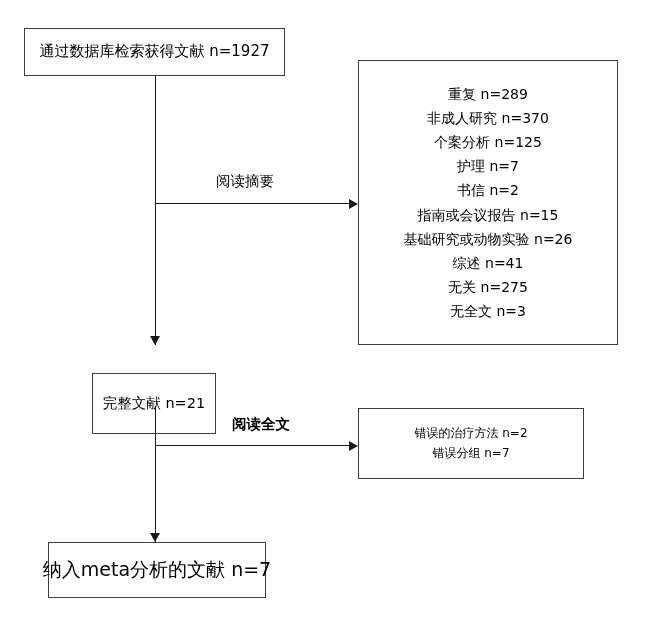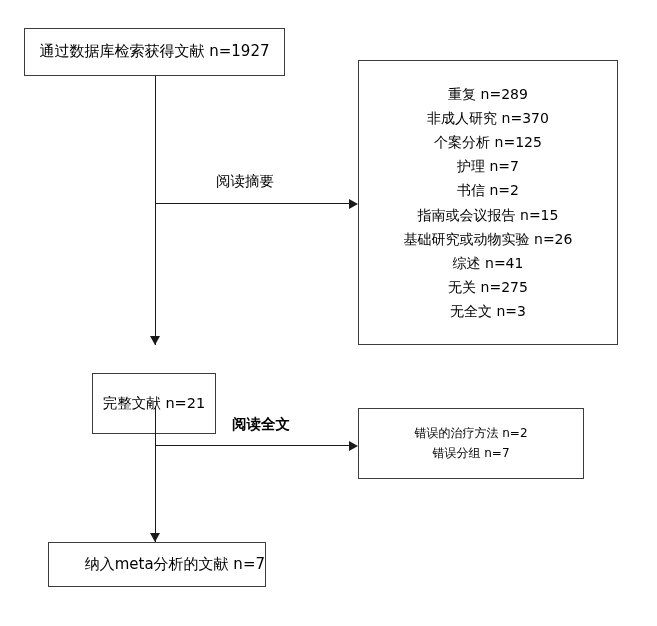--- a/index.html
+++ b/index.html
@@ -50,23 +50,22 @@
     margin-top: 28px;
   }
   #box-excluded-fulltext {
     left: 358px; top: 408px;
     width: 226px; height: 71px;
     font-size: 12px;
     line-height: 1.62;
   }
   #box-included {
     left: 48px; top: 542px;
-    width: 218px; height: 45px;
-    font-size: 15px;
-    align-items: flex-end;
+    width: 218px; height: 56px;
+    font-size: 19px;
   }
 
   
   .vline {
     position: absolute;
     width: 1px;
     background: #1a1a1a;
   }
   .hline {
     position: absolute;

